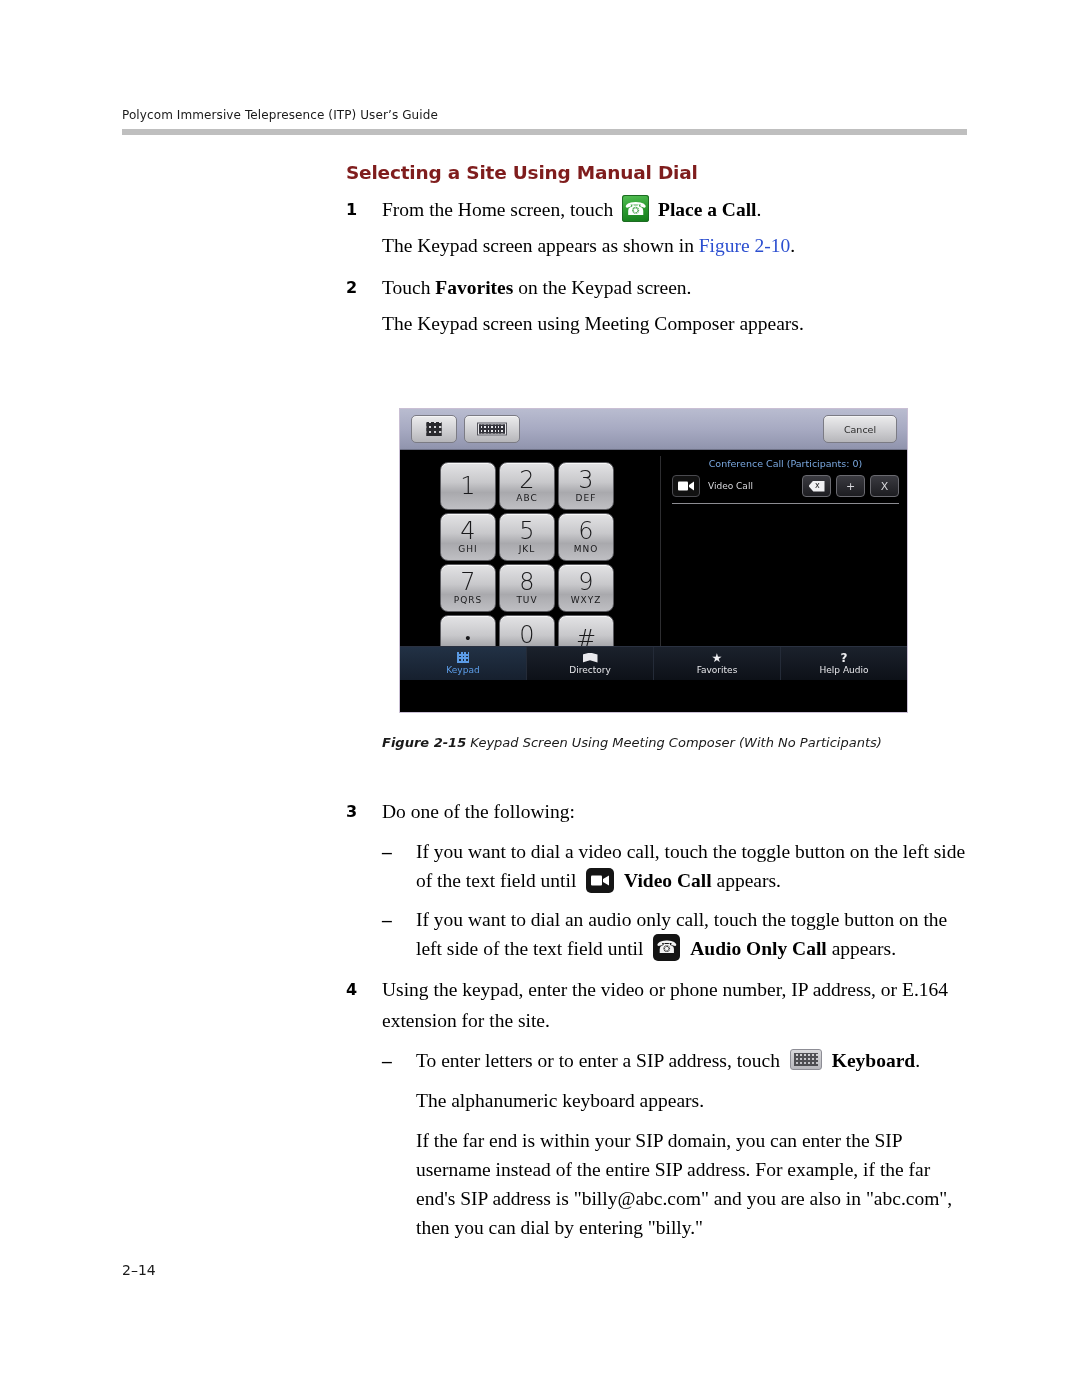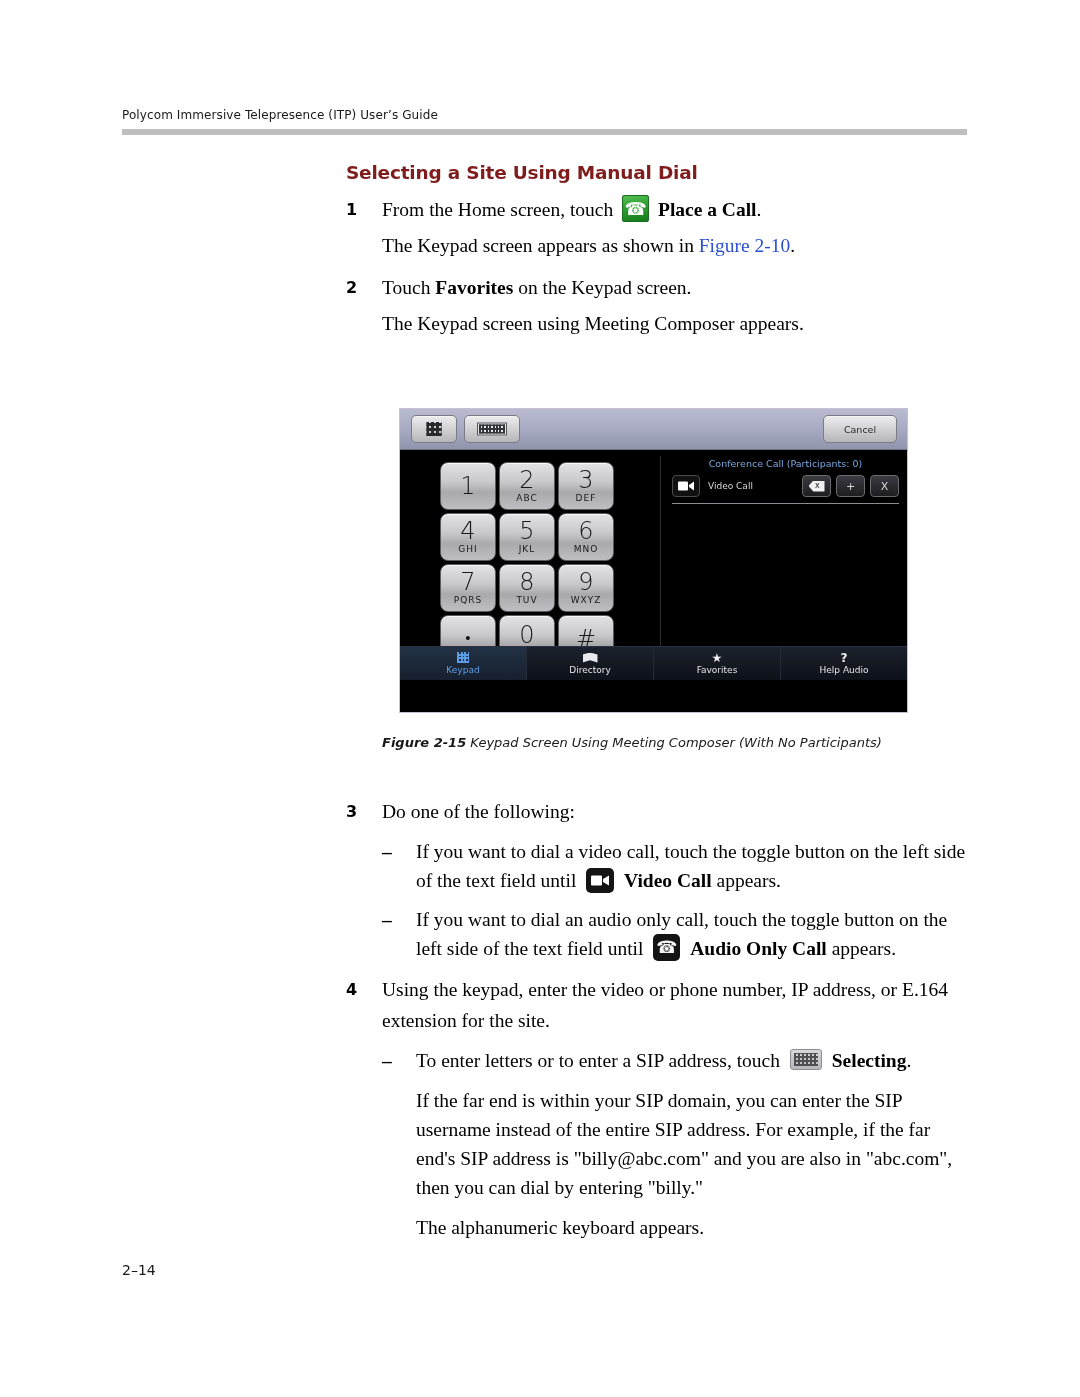--- a/index.html
+++ b/index.html
@@ -610,20 +610,20 @@
     <span class="num">4</span>
     <span>Using the keypad, enter the video or phone number, IP address, or E.164 extension for the site.</span>
   </div>
 
   <div class="dash-item">
     <span class="dash">–</span>
     <span>To enter letters or to enter a SIP address, touch</span>
     <span class="inline-icon ico-keyboard-sm">
       <span class="keys"></span>
     </span>
-    <b class="bold">Selecting</b><span>.</span>
-  </div>
-
+    <b class="bold">Keyboard</b><span>.</span>
+  </div>
+
+  <div class="sub-para">The alphanumeric keyboard appears.</div>
   <div class="sub-para">If the far end is within your SIP domain, you can enter the SIP username instead of the entire SIP address. For example, if the far end's SIP address is "billy@abc.com" and you are also in "abc.com", then you can dial by entering "billy."</div>
-  <div class="sub-para">The alphanumeric keyboard appears.</div>
 </div>
 
 <div class="page-footer">2–14</div>
 
 </body></html>

